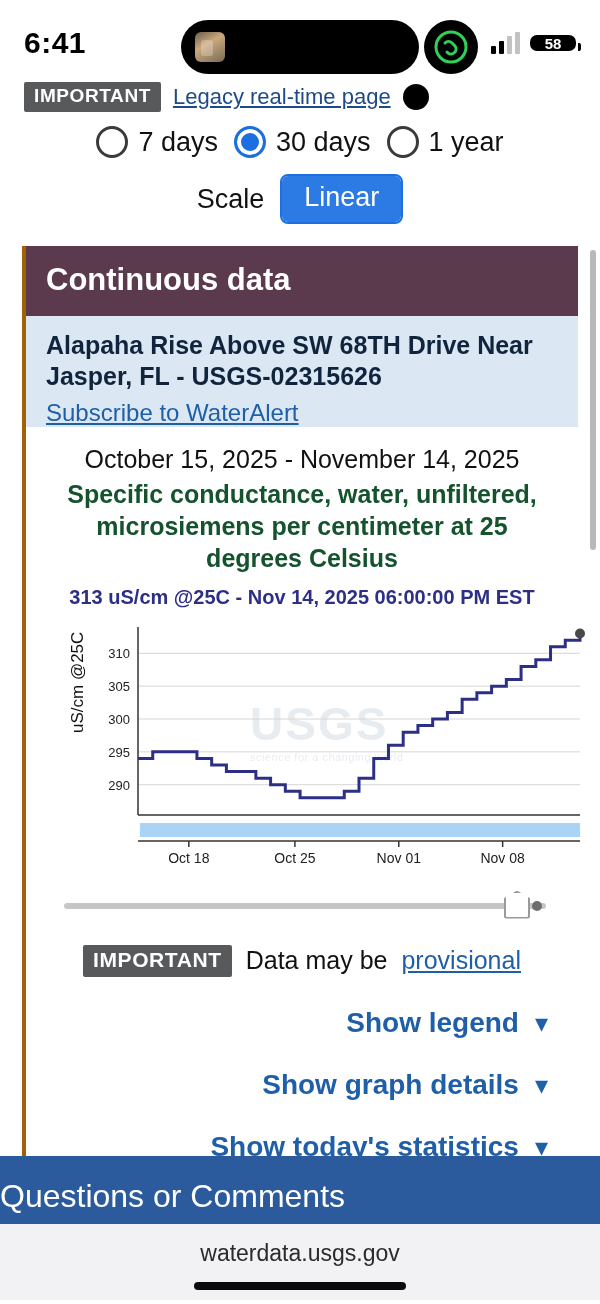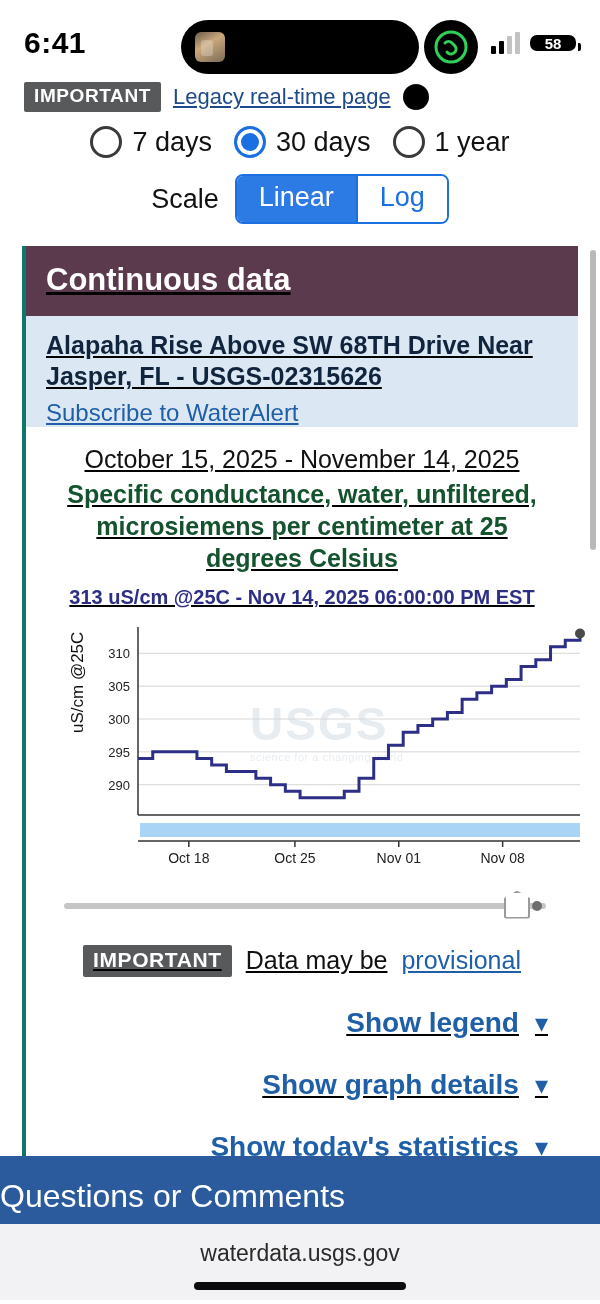--- a/index.html
+++ b/index.html
@@ -126,21 +126,21 @@
   }
   .legacy-dot {
     width: 26px; height:26px; border-radius:50%;
     background:#000;
     flex:0 0 auto;
   }
 
   
   .radio-row {
     display:flex; align-items:center; justify-content:center;
-    gap: 22px;
+    gap: 16px;
     margin-top: 14px;
   }
   .radio {
     display:flex; align-items:center; gap:10px;
     font-size:27px; color:#111;
   }
   .radio .dot {
     width:32px;height:32px;border-radius:50%;
     border:3px solid #3a3a3a;
     background:#fff;
@@ -182,23 +182,22 @@
   }
   .seg button.active {
     background:#2c7be5;
     color:#fff;
   }
   .seg button + button { border-left:2px solid #1b6fe0; }
 
   
   .card {
     margin: 22px 22px 0 22px;
-    border-left: 4px solid #0f766e;
+    border-left: 4px solid #a16207;
     background:#fff;
-    text-decoration:underline;
   }
   .card-header {
     background:#5b3a4e;
     color:#fff;
     font-size:31px;
     font-weight:700;
     padding: 16px 20px 18px;
   }
   .card-sub {
     background:#dbe7f3;
@@ -420,21 +419,20 @@
     <label class="radio">
       <span class="dot"></span>
       <span>1 year</span>
     </label>
   </div>
 
   <div class="scale-row">
     <span class="scale-label">Scale</span>
     <div class="seg">
       <button class="active">Linear</button>
-      <button>Log</button>
     </div>
   </div>
 
   <div class="card">
     <div class="card-header">Continuous data</div>
 
     <div class="card-sub">
       <div class="site-title">Alapaha Rise Above SW 68TH Drive Near Jasper, FL - USGS-02315626</div>
       <a class="subscribe-link" href="#">Subscribe to WaterAlert</a>
     </div>

